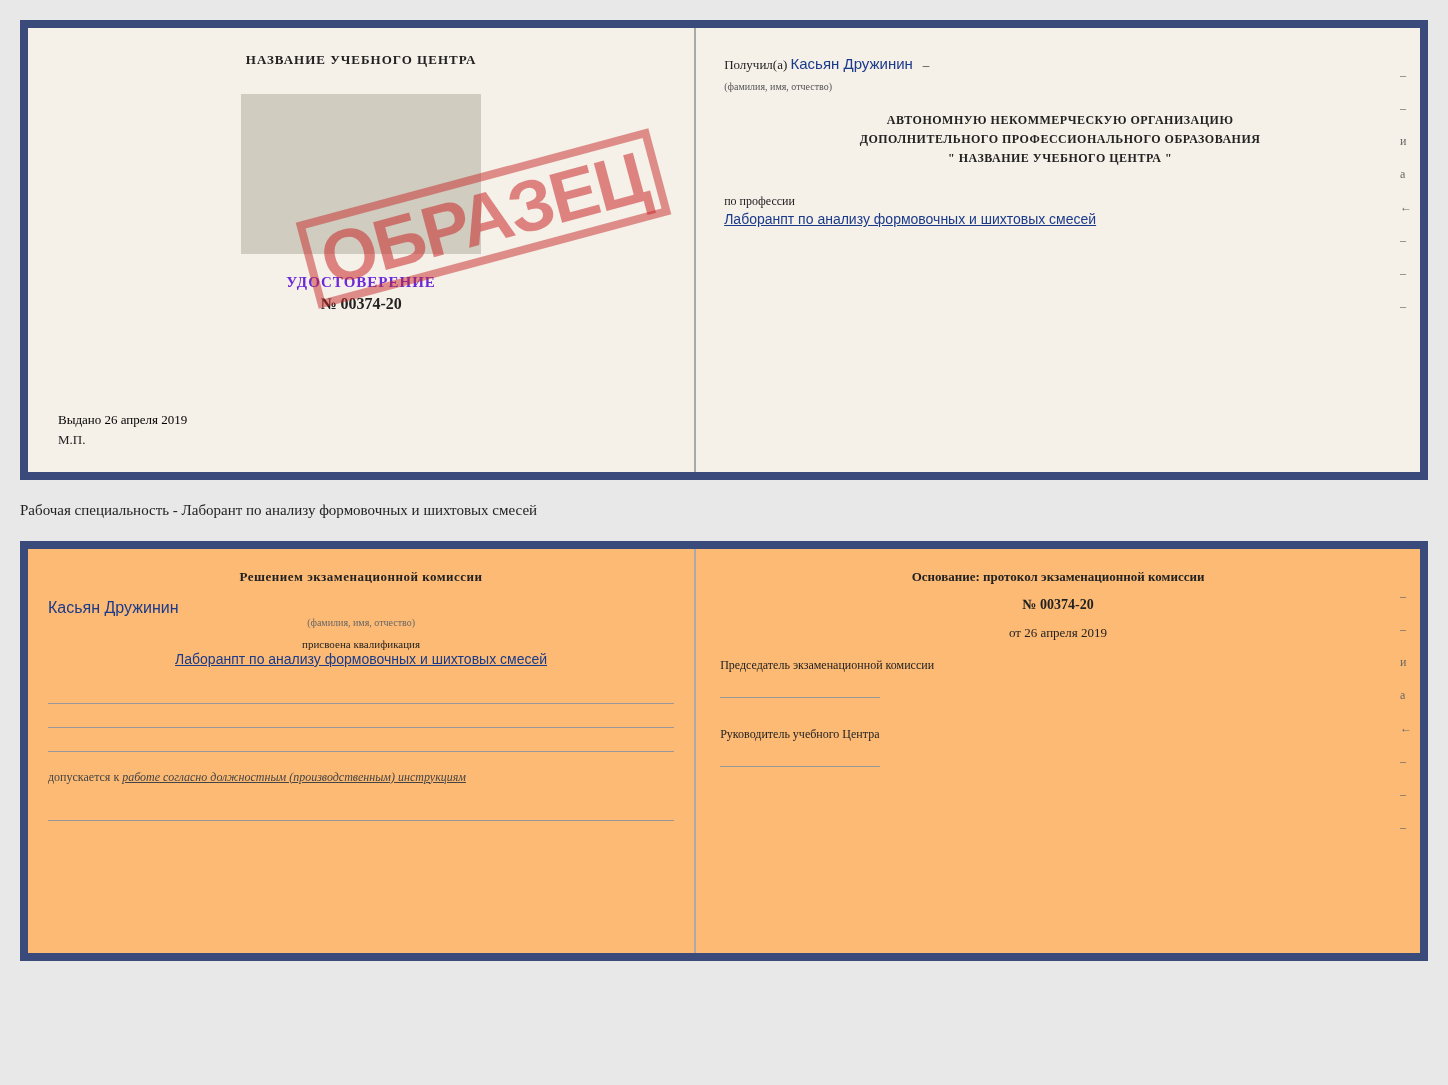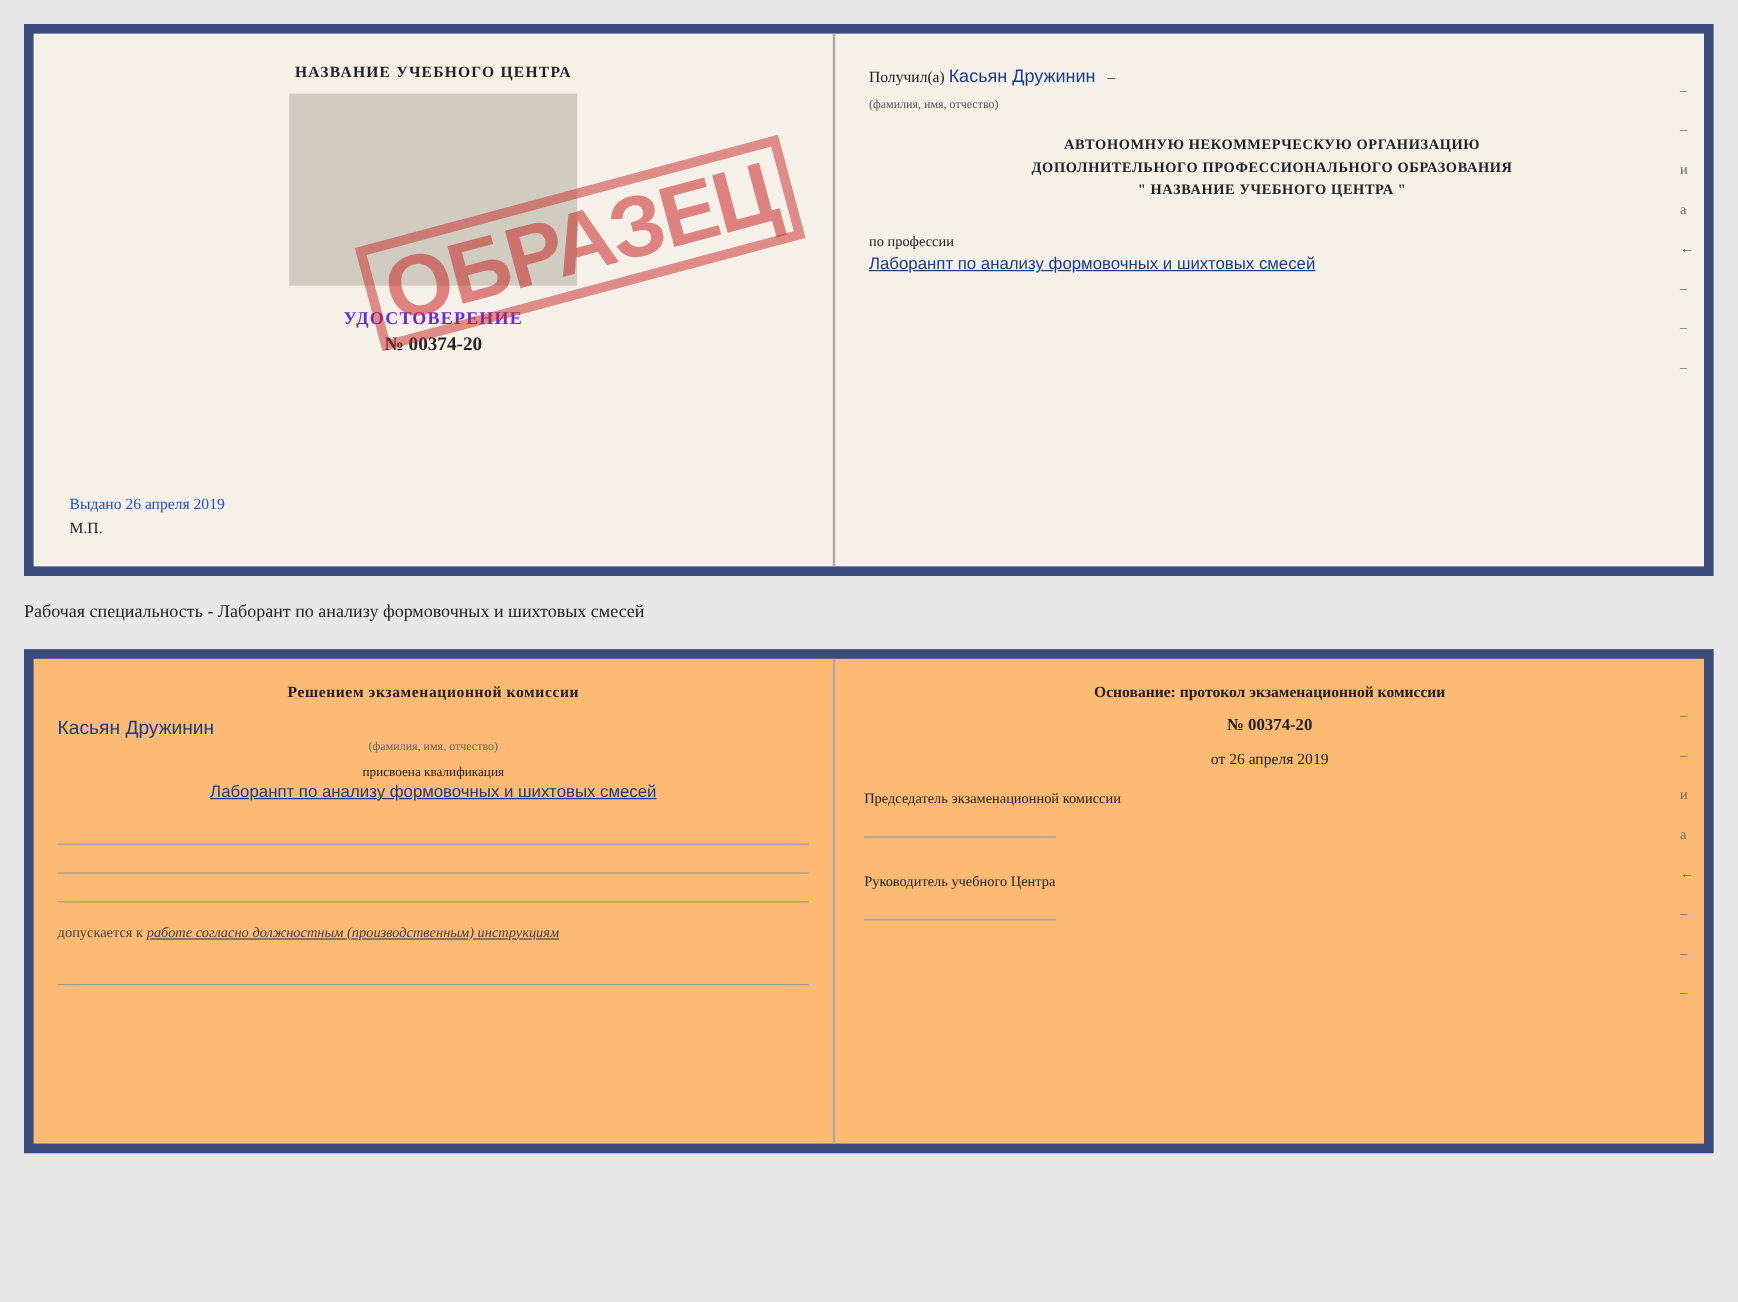--- a/index.html
+++ b/index.html
@@ -45,21 +45,21 @@
       position: relative;
     }
 
     .doc-title-center {
       font-size: 13px;
       font-weight: bold;
       text-transform: uppercase;
       text-align: center;
       letter-spacing: 1px;
       color: #222;
-      margin-bottom: 0;
+      margin-bottom: 16px;
     }
 
     .stamp-area {
       position: relative;
       width: 240px;
       height: 160px;
       background: #d0ccc0;
       margin: 10px auto;
     }
 
@@ -97,21 +97,21 @@
       pointer-events: none;
       line-height: 0.9;
       z-index: 10;
       border: 8px solid rgba(200, 40, 40, 0.5);
       padding: 4px 8px;
     }
 
     .vydano-line {
       margin-top: auto;
       font-size: 13px;
-      color: #1d4ed8;
+      color: #000000;
       align-self: flex-start;
       padding-left: 10px;
     }
 
     .mp-line {
       font-size: 13px;
       color: #222;
       align-self: flex-start;
       padding-left: 10px;
       margin-top: 4px;

